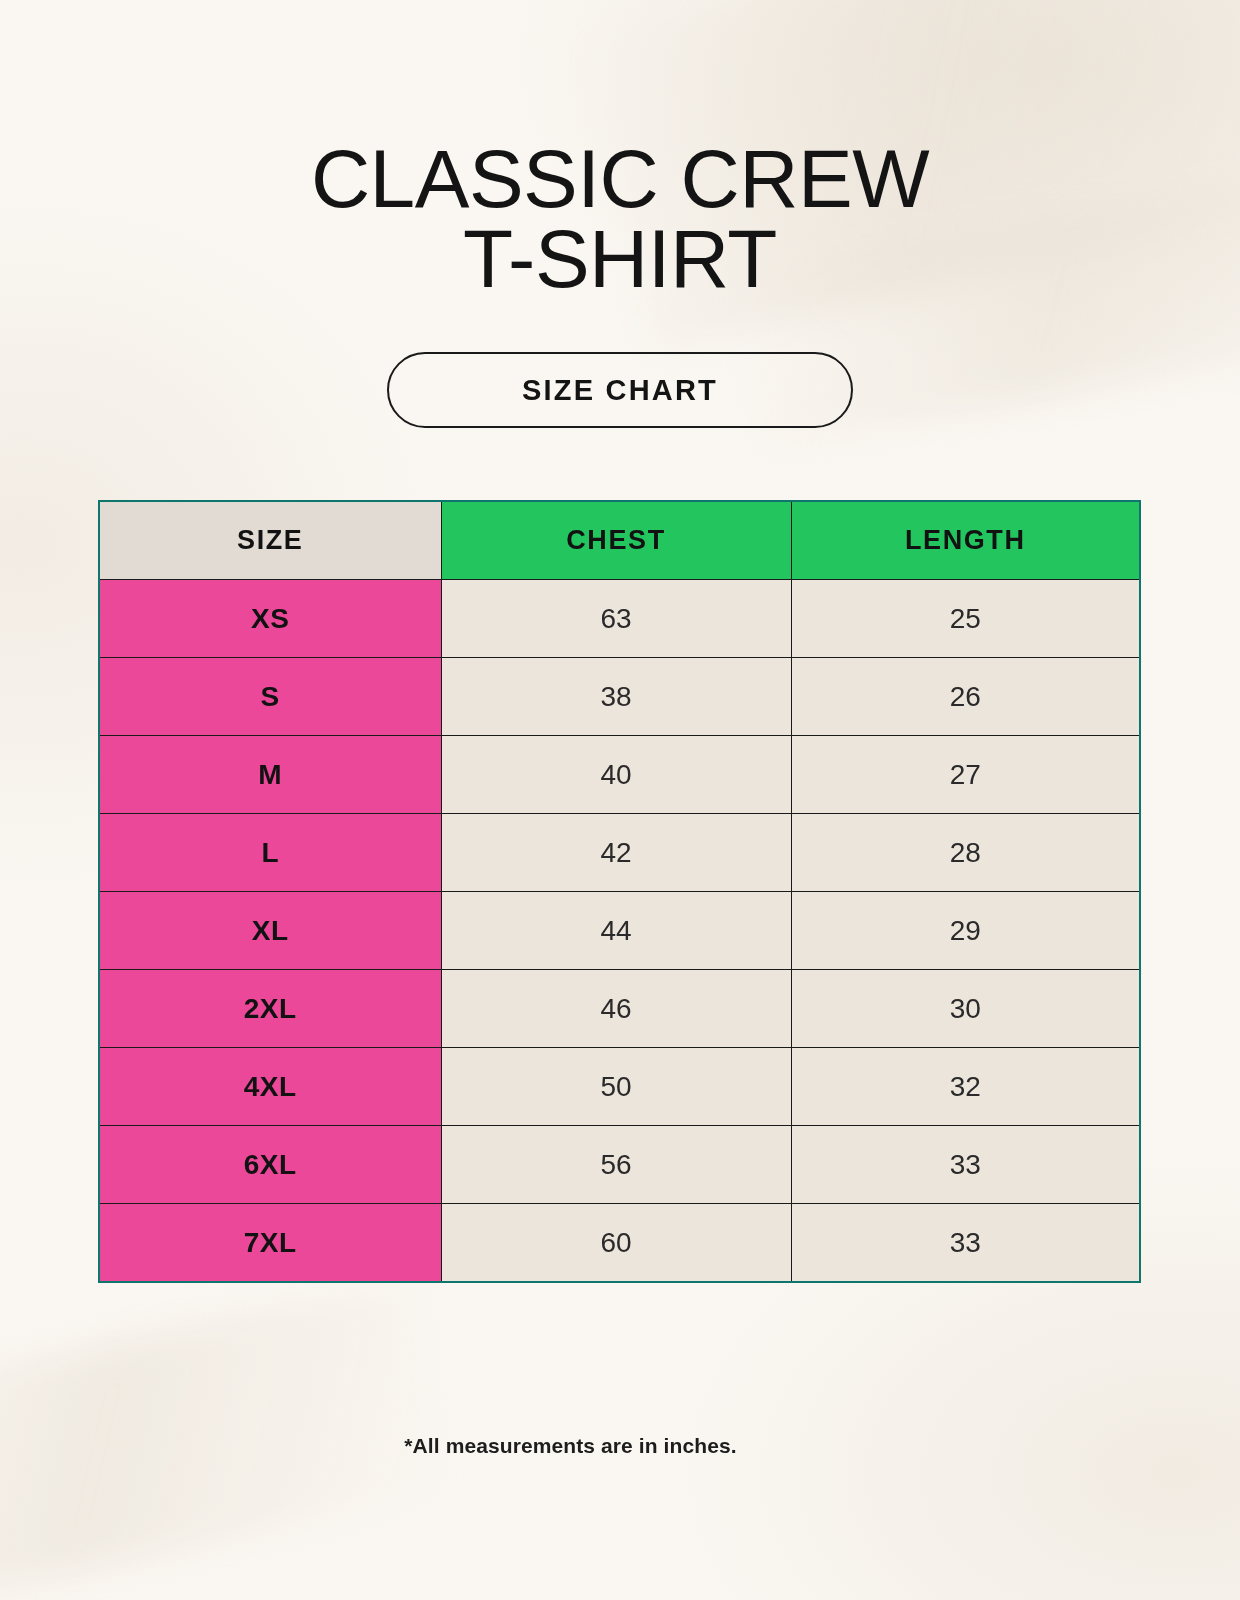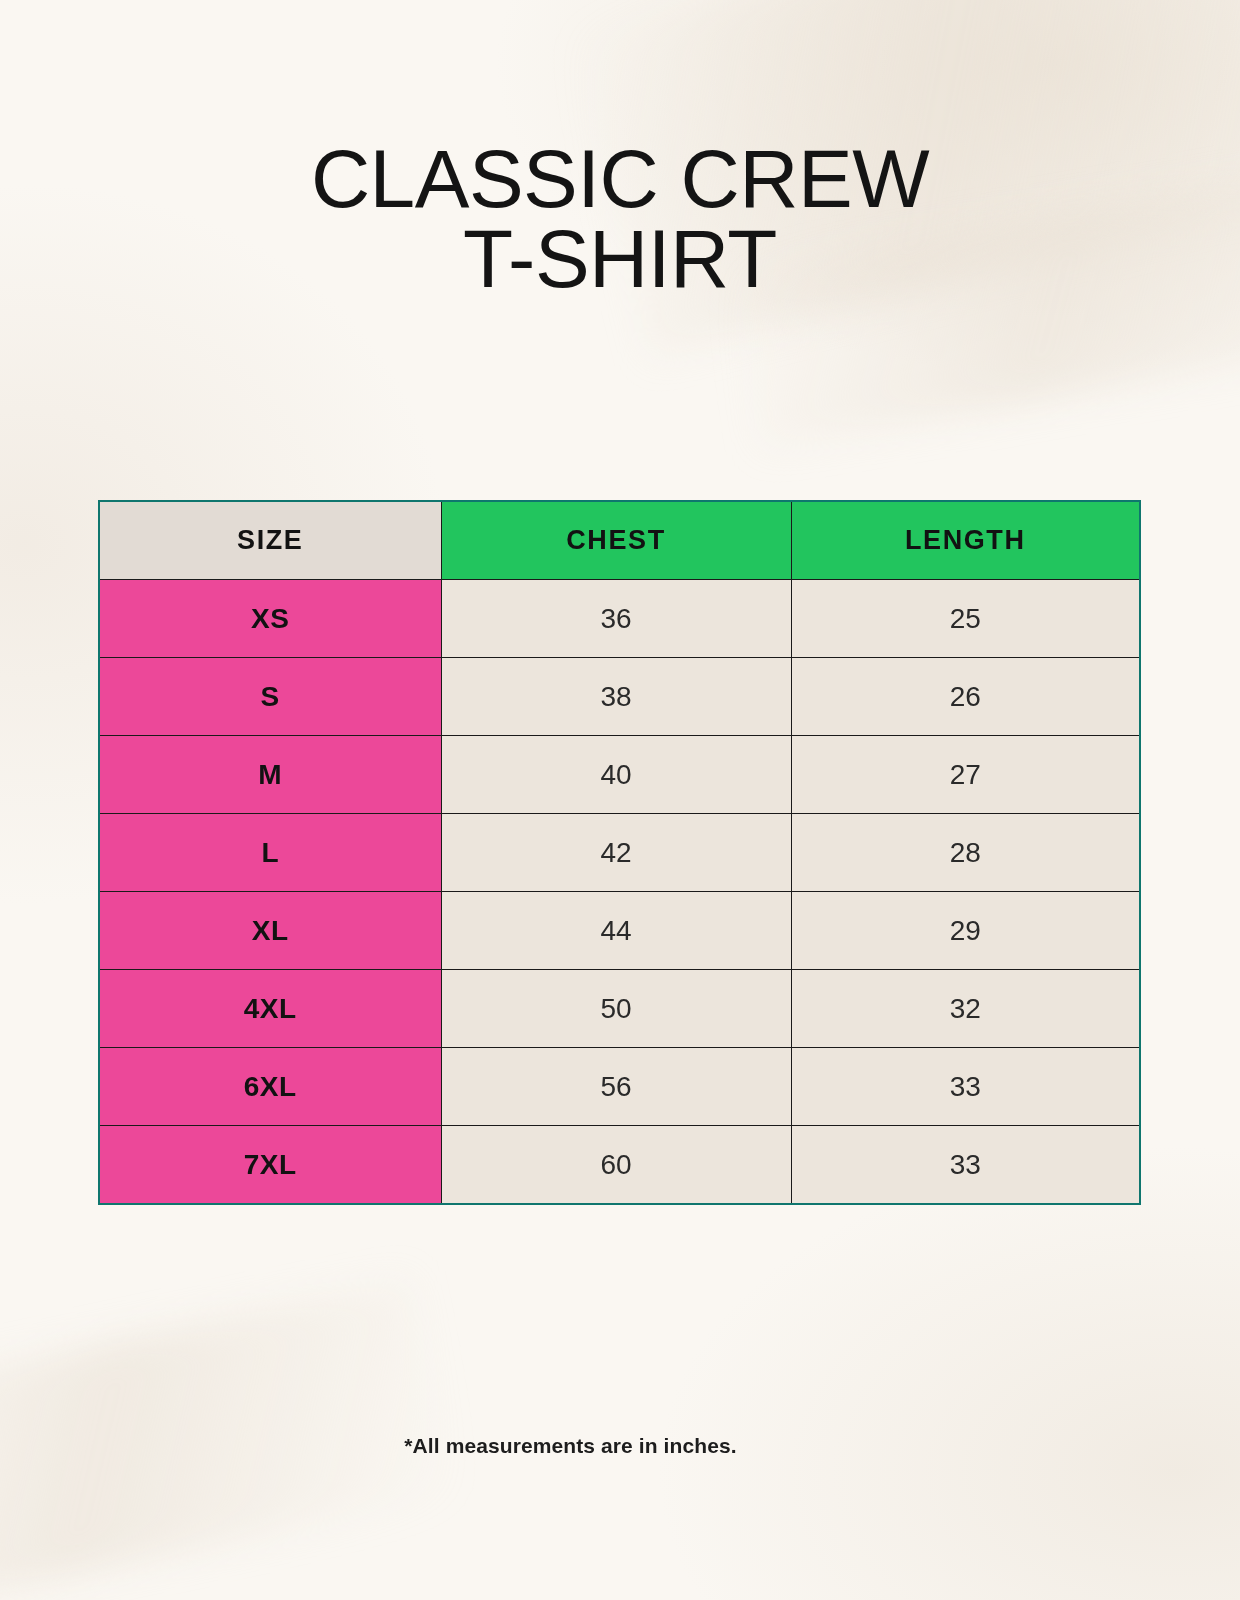--- a/index.html
+++ b/index.html
@@ -144,39 +144,42 @@
 
 <div class="page">
   <div class="bg-wash"></div>
   <div class="bg-streak streak-a"></div>
   <div class="bg-streak streak-b"></div>
   <div class="bg-streak streak-c"></div>
 
   <h1 class="title">CLASSIC CREW
 T-SHIRT</h1>
 
+  <div class="badge-wrap">
+    <div class="badge">SIZE CHART</div>
+  </div>
 
   <div class="table-wrap">
     <table class="size-table">
       <colgroup>
         <col class="c-size">
         <col class="c-chest">
         <col class="c-length">
       </colgroup>
       <thead>
         <tr>
           <th class="head-size">SIZE</th>
           <th class="head-chest">CHEST</th>
           <th class="head-length">LENGTH</th>
         </tr>
       </thead>
       <tbody>
         <tr>
           <td class="cell-size">XS</td>
-          <td class="cell-val">36</td>
+          <td class="cell-val">63</td>
           <td class="cell-val">25</td>
         </tr>
         <tr>
           <td class="cell-size">S</td>
           <td class="cell-val">38</td>
           <td class="cell-val">26</td>
         </tr>
         <tr>
           <td class="cell-size">M</td>
           <td class="cell-val">40</td>
@@ -186,20 +189,25 @@
           <td class="cell-size">L</td>
           <td class="cell-val">42</td>
           <td class="cell-val">28</td>
         </tr>
         <tr>
           <td class="cell-size">XL</td>
           <td class="cell-val">44</td>
           <td class="cell-val">29</td>
         </tr>
         <tr>
+          <td class="cell-size">2XL</td>
+          <td class="cell-val">46</td>
+          <td class="cell-val">30</td>
+        </tr>
+        <tr>
           <td class="cell-size">4XL</td>
           <td class="cell-val">50</td>
           <td class="cell-val">32</td>
         </tr>
         <tr>
           <td class="cell-size">6XL</td>
           <td class="cell-val">56</td>
           <td class="cell-val">33</td>
         </tr>
         <tr>

